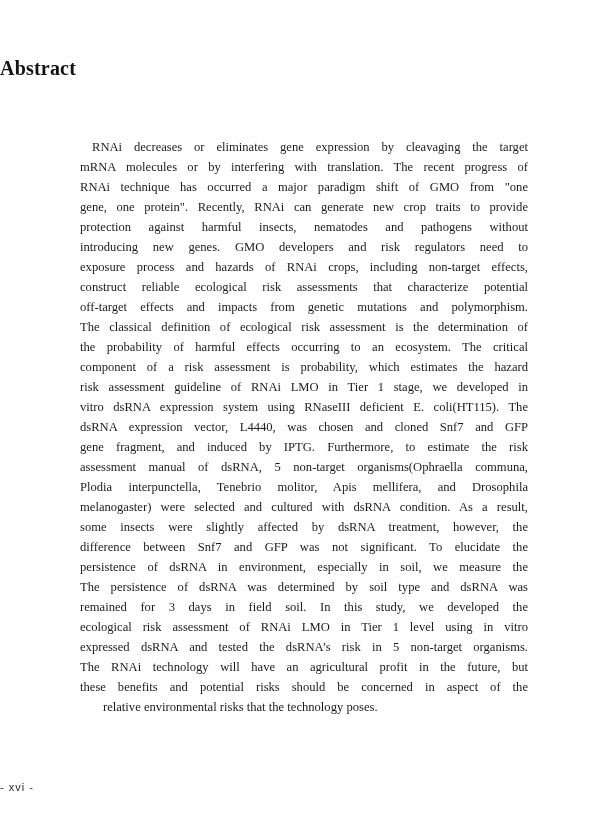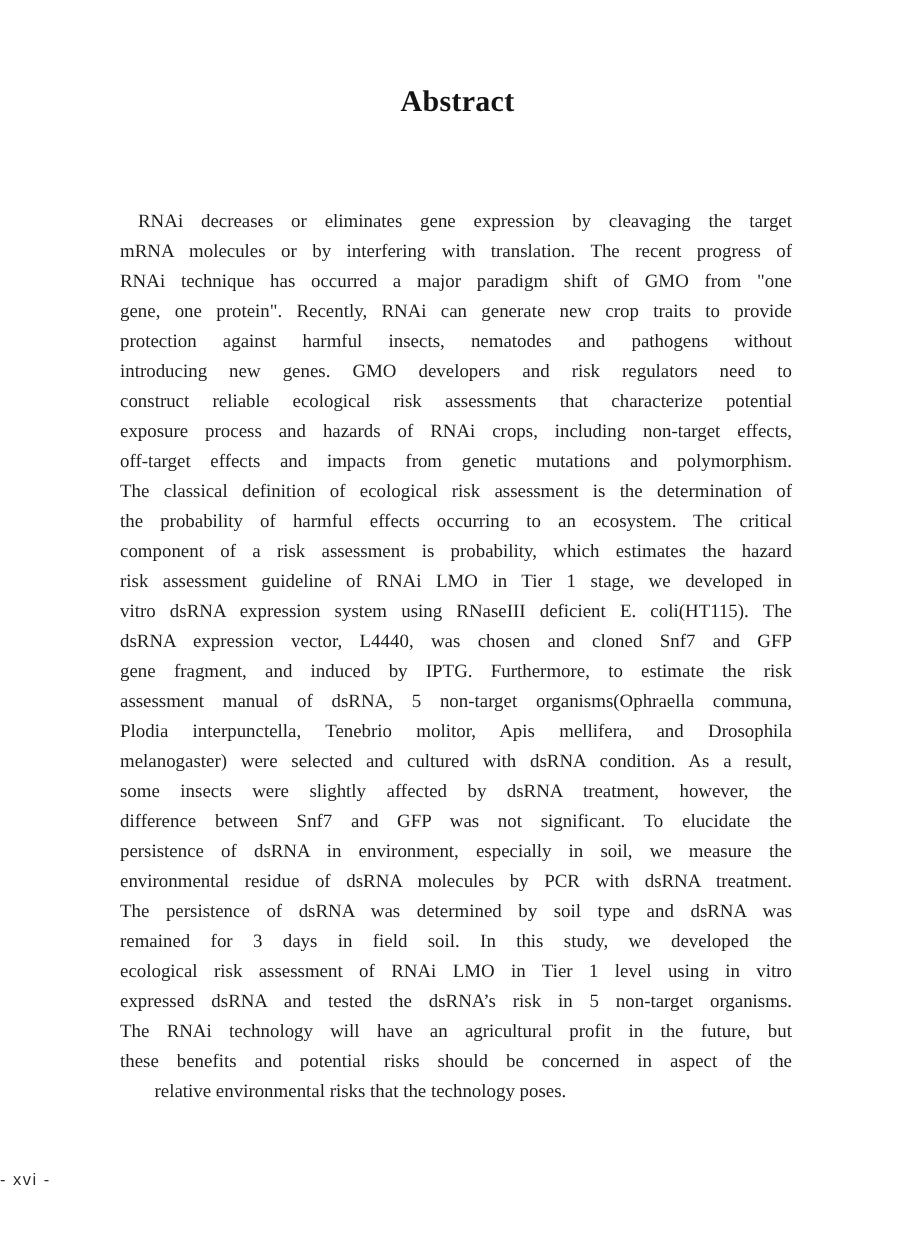--- a/index.html
+++ b/index.html
@@ -14,21 +14,21 @@
     background: #ffffff;
     font-family: "Liberation Serif", serif;
     color: #1c1c1c;
     overflow: hidden;
   }
   .title {
     position: absolute;
     top: 57px;
     left: 0;
     right: 0;
-    text-align: center;
+    text-align: left;
     font-size: 20px;
     font-weight: bold;
     letter-spacing: 0.2px;
     color: #141414;
   }
   .body-block {
     position: absolute;
     top: 117px;
     left: 80px;
     width: 448px;
@@ -62,37 +62,36 @@
 
 <div class="page">
   <div class="title">Abstract</div>
   <div class="body-block">
       <div class="line indent"><span class="seg">RNAi decreases or eliminates gene expression by cleavaging the target</span></div>
       <div class="line"><span class="seg">mRNA molecules or by interfering with translation. The recent progress of</span></div>
       <div class="line"><span class="seg">RNAi technique has occurred a major paradigm shift of GMO from "one</span></div>
       <div class="line"><span class="seg">gene, one protein". Recently, RNAi can generate new crop traits to provide</span></div>
       <div class="line"><span class="seg">protection against harmful insects, nematodes and pathogens without</span></div>
       <div class="line"><span class="seg">introducing new genes. GMO developers and risk regulators need to</span></div>
+      <div class="line"><span class="seg">exposure process and hazards of RNAi crops, including non-target effects,</span></div>
       <div class="line"><span class="seg">construct reliable ecological risk assessments that characterize potential</span></div>
-      <div class="line"><span class="seg">exposure process and hazards of RNAi crops, including non-target effects,</span></div>
       <div class="line"><span class="seg">off-target effects and impacts from genetic mutations and polymorphism.</span></div>
       <div class="line"><span class="seg">The classical definition of ecological risk assessment is the determination of</span></div>
       <div class="line"><span class="seg">the probability of harmful effects occurring to an ecosystem. The critical</span></div>
       <div class="line"><span class="seg">component of a risk assessment is probability, which estimates the hazard</span></div>
       <div class="line"><span class="seg">risk assessment guideline of RNAi LMO in Tier 1 stage, we developed </span><span class="seg i">in</span></div>
       <div class="line"><span class="seg i">vitro</span><span class="seg"> dsRNA expression system using RNaseIII deficient </span><span class="seg i">E. coli</span><span class="seg">(HT115). The</span></div>
       <div class="line"><span class="seg">dsRNA expression vector, L4440, was chosen and cloned Snf7 and GFP</span></div>
       <div class="line"><span class="seg">gene fragment, and induced by IPTG. Furthermore, to estimate the risk</span></div>
       <div class="line"><span class="seg">assessment manual of dsRNA, 5 non-target organisms</span><span class="seg i">(Ophraella communa,</span></div>
       <div class="line"><span class="seg i">Plodia interpunctella, Tenebrio molitor, Apis mellifera, and Drosophila</span></div>
       <div class="line"><span class="seg i">melanogaster)</span><span class="seg"> were selected and cultured with dsRNA condition. As a result,</span></div>
       <div class="line"><span class="seg">some insects were slightly affected by dsRNA treatment, however, the</span></div>
       <div class="line"><span class="seg">difference between Snf7 and GFP was not significant. To elucidate the</span></div>
       <div class="line"><span class="seg">persistence of dsRNA in environment, especially in soil, we measure the</span></div>
-      <div class="line"><span class="seg">environmental residue of dsRNA molecules by PCR with dsRNA treatment.</span></div>
       <div class="line"><span class="seg">The persistence of dsRNA was determined by soil type and dsRNA was</span></div>
       <div class="line"><span class="seg">remained for 3 days in field soil. In this study, we developed the</span></div>
       <div class="line"><span class="seg">ecological risk assessment of RNAi LMO in Tier 1 level using </span><span class="seg i">in vitro</span></div>
       <div class="line"><span class="seg">expressed dsRNA and tested the dsRNA’s risk in 5 non-target organisms.</span></div>
       <div class="line"><span class="seg">The RNAi technology will have an agricultural profit in the future, but</span></div>
       <div class="line"><span class="seg">these benefits and potential risks should be concerned in aspect of the</span></div>
       <div class="line last"><span class="seg">relative environmental risks that the technology poses.</span></div>
     </div>
   <div class="footer">- xvi -</div>
 </div>

